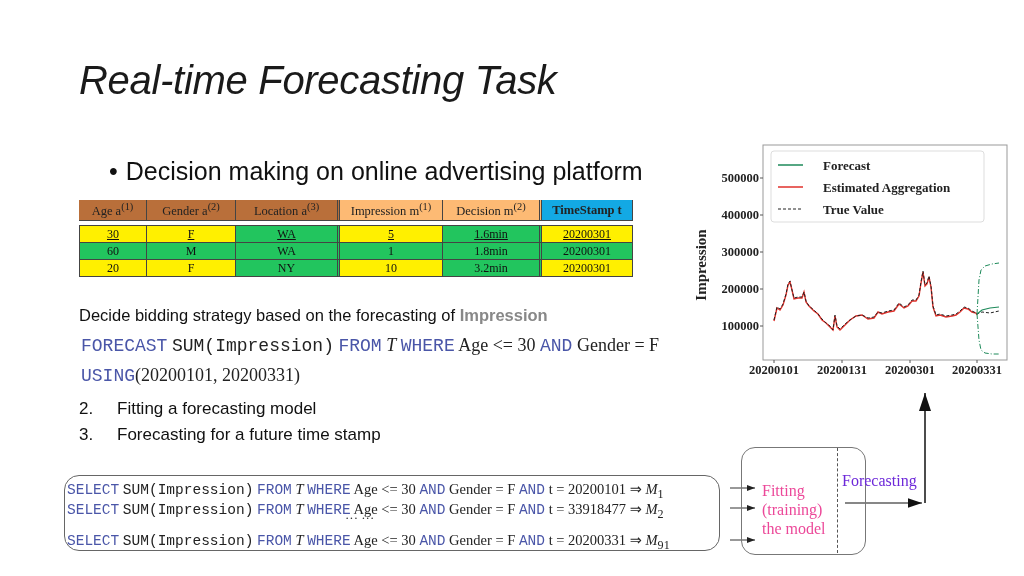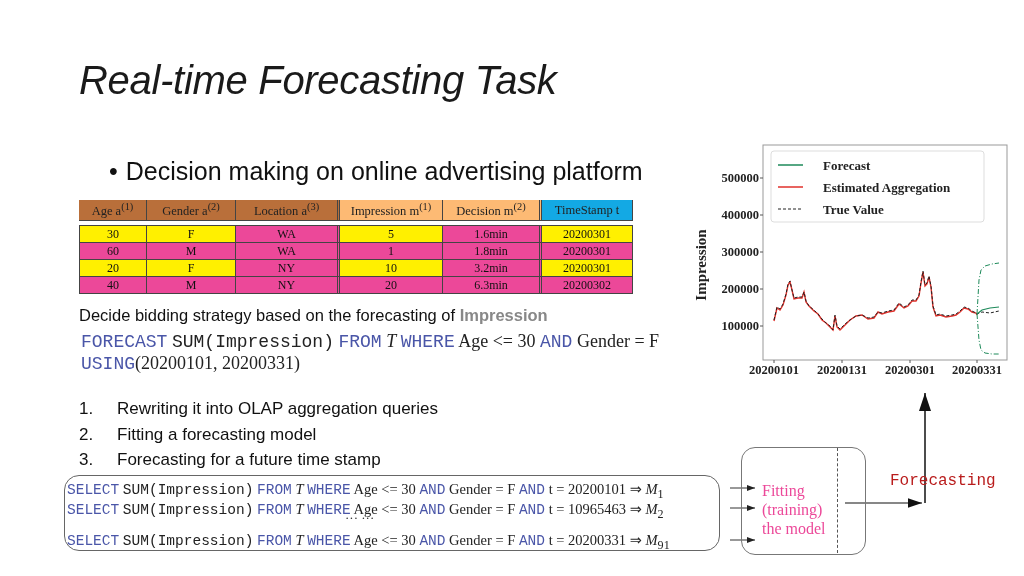--- a/index.html
+++ b/index.html
@@ -5,42 +5,42 @@
   html, body { margin:0; padding:0; }
   body { width:1024px; height:576px; background:#ffffff; position:relative; overflow:hidden; font-family:"Liberation Sans", sans-serif; color:#111; }
   .title { position:absolute; left:79px; top:58px; font-size:40px; font-weight:normal; color:#1a1a1a; letter-spacing:-0.3px;font-style:italic; }
   .bullet { position:absolute; left:79px; top:157px; font-size:25px; color:#111;margin-left:30px; }
   .bullet .dot { display:inline-block; margin-right:8px; }
   table.data { position:absolute; left:79px; top:200px; border-collapse:separate; border-spacing:0; font-family:"Liberation Serif", serif; font-size:12px;border-radius:9px; }
   table.data td, table.data th { height:16px; padding:0; text-align:center; border-right:1px solid #444; border-bottom:1px solid #444; font-weight:normal; }
   table.data th { height:20px; color:#222; font-size:12.5px; }
   table.data th.orange { background:#b96f3a; }
   table.data th.green { background:#fdba74; }
-  table.data th.blue { background:#13a9e4; }
+  table.data th.blue { background:#13a9e4;font-weight:bold; }
   table.data tr.gap td { height:4px; border:none; background:#fff; }
   table.data tr.row td:first-child { border-left:1px solid #444; }
-  table.data tr.first td { border-top:1px solid #444; }
+  table.data tr.first td { border-top:1px solid #444;text-decoration:underline; }
   table.data td.y { background:#fff000; }
-  table.data td.w { background:#ec4899;margin-left:48px; }
+  table.data td.w { background:#22c55e;margin-left:48px; }
   table.data .dbl { border-right:3px double #444 !important; }
   .decide { position:absolute; left:79px; top:306px; font-size:16.5px; color:#111; }
   .decide .hl { color:#888; font-weight:bold; }
   .sql { font-family:"Liberation Serif", serif; color:#222; }
   .kw { font-family:"Liberation Mono", monospace; color:#4a56a8; }
   .mono { font-family:"Liberation Mono", monospace; }
-  .forecast-q { position:absolute; left:81px; top:331px; font-size:18px; line-height:21px; }
+  .forecast-q { position:absolute; left:81px; top:331px; font-size:18px; line-height:29px; }
   .steps { position:absolute; left:79px; top:396px; font-size:17px; line-height:25.5px; margin:0; padding:0; list-style:none; }
   .steps li .num { display:inline-block; width:38px; }
   .qbox { position:absolute; left:64px; top:475px; width:654px; height:74px; border:1.5px solid #666; border-radius:15px; font-size:14.5px; }
   .qline { position:absolute; left:2px; white-space:nowrap; }
   .qdots { position:absolute; left:280px; top:34px; font-size:13px; color:#333; }
   .model-box { position:absolute; left:741px; top:447px; width:123px; height:106px; border:1.5px solid #777; border-radius:14px; }
   .model-divider { position:absolute; left:837px; top:448px; width:0; height:105px; border-left:1px dashed #555; }
   .model-text { position:absolute; left:762px; top:481px; font-family:"Liberation Serif", serif; font-size:16px; line-height:19px; color:#ec4899; }
-  .forecasting-text { position:absolute; left:842px; top:472px; font-family:Liberation Mono, monospace; font-size:16px; color:#b91c1c;margin-left:48px; }
+  .forecasting-text { position:absolute; left:842px; top:472px; font-family:Liberation Serif, serif; font-size:16px; color:#6d28d9; }
   .chart { position:absolute; left:690px; top:140px; }
 </style>
 </head>
 <body>
 
 <div class="title">Real-time Forecasting Task</div>
 
 <div class="bullet">
   <span class="dot">•</span><span>Decision making on online advertising platform</span>
 </div>
@@ -75,28 +75,20 @@
     <td class="w">20200301</td>
   </tr>
   <tr class="row">
     <td class="y">20</td>
     <td class="y">F</td>
     <td class="w dbl">NY</td>
     <td class="y">10</td>
     <td class="w dbl">3.2min</td>
     <td class="y">20200301</td>
   </tr>
-  <tr class="row">
-    <td class="w">40</td>
-    <td class="w">M</td>
-    <td class="w dbl">NY</td>
-    <td class="w">20</td>
-    <td class="w dbl">6.3min</td>
-    <td class="w">20200302</td>
-  </tr>
 </tbody>
   </table>
 
 <div class="decide">
   <span>Decide bidding strategy based on the forecasting of </span><span class="hl">Impression</span>
 </div>
 
 <div class="forecast-q sql">
   <div>
     <span class="kw">FORECAST</span>
@@ -107,31 +99,30 @@
     <span>Age &lt;= 30</span>
     <span class="kw">AND</span>
     <span>Gender = F</span>
   </div>
   <div>
     <span class="kw">USING</span><span>(20200101, 20200331)</span>
   </div>
 </div>
 
 <ol class="steps">
-  <li><span class="num">1.</span><span>Rewriting it into OLAP aggregation queries</span></li>
   <li><span class="num">2.</span><span>Fitting a forecasting model</span></li>
   <li><span class="num">3.</span><span>Forecasting for a future time stamp</span></li>
 </ol>
 
 <div class="qbox sql">
   <div class="qline" style="top:5px">
     <span class="kw">SELECT</span> <span class="mono">SUM(Impression)</span> <span class="kw">FROM</span> <i>T</i> <span class="kw">WHERE</span> <span>Age &lt;= 30</span> <span class="kw">AND</span> <span>Gender = F</span> <span class="kw">AND</span> <span>t = 20200101</span> <span>⇒</span> <i>M</i><sub>1</sub>
   </div>
   <div class="qline" style="top:25px">
-    <span class="kw">SELECT</span> <span class="mono">SUM(Impression)</span> <span class="kw">FROM</span> <i>T</i> <span class="kw">WHERE</span> <span>Age &lt;= 30</span> <span class="kw">AND</span> <span>Gender = F</span> <span class="kw">AND</span> <span>t = 10965463</span> <span>⇒</span> <i>M</i><sub>2</sub>
+    <span class="kw">SELECT</span> <span class="mono">SUM(Impression)</span> <span class="kw">FROM</span> <i>T</i> <span class="kw">WHERE</span> <span>Age &lt;= 30</span> <span class="kw">AND</span> <span>Gender = F</span> <span class="kw">AND</span> <span>t = 33918477</span> <span>⇒</span> <i>M</i><sub>2</sub>
   </div>
   <div class="qdots">··· ···</div>
   <div class="qline" style="top:56px">
     <span class="kw">SELECT</span> <span class="mono">SUM(Impression)</span> <span class="kw">FROM</span> <i>T</i> <span class="kw">WHERE</span> <span>Age &lt;= 30</span> <span class="kw">AND</span> <span>Gender = F</span> <span class="kw">AND</span> <span>t = 20200331</span> <span>⇒</span> <i>M</i><sub>91</sub>
   </div>
 </div>
 
 <svg style="position:absolute;left:0;top:0" width="1024" height="576">
   <defs>
     <marker id="ah" markerWidth="8" markerHeight="6" refX="8" refY="3" orient="auto">

